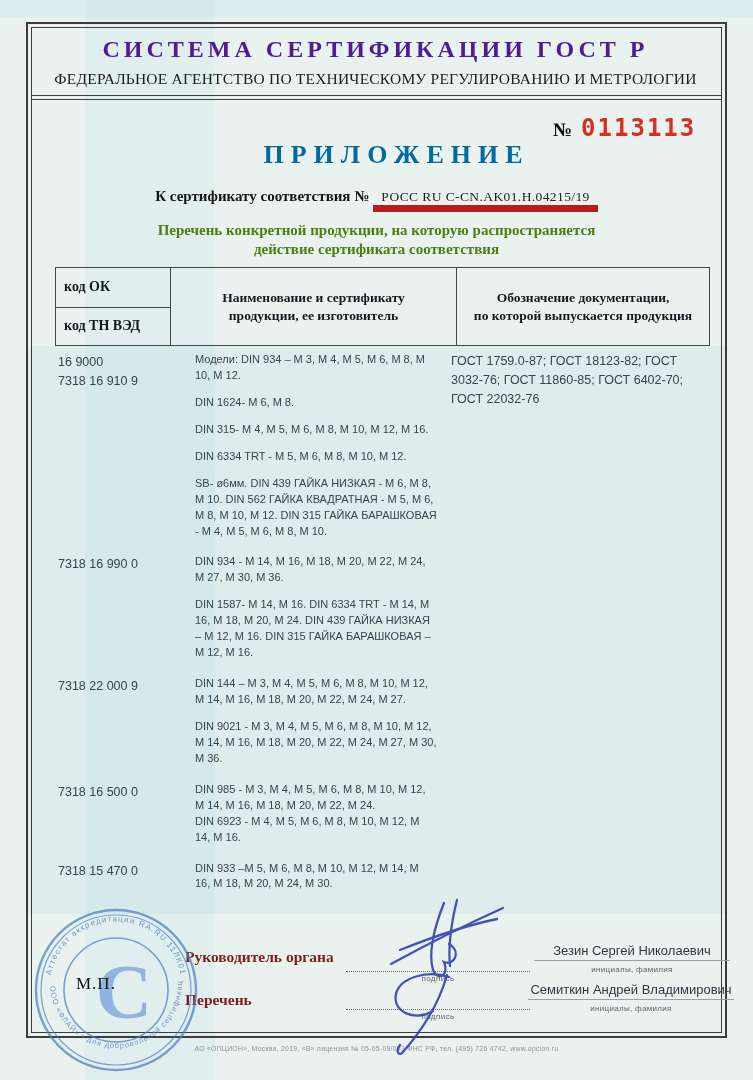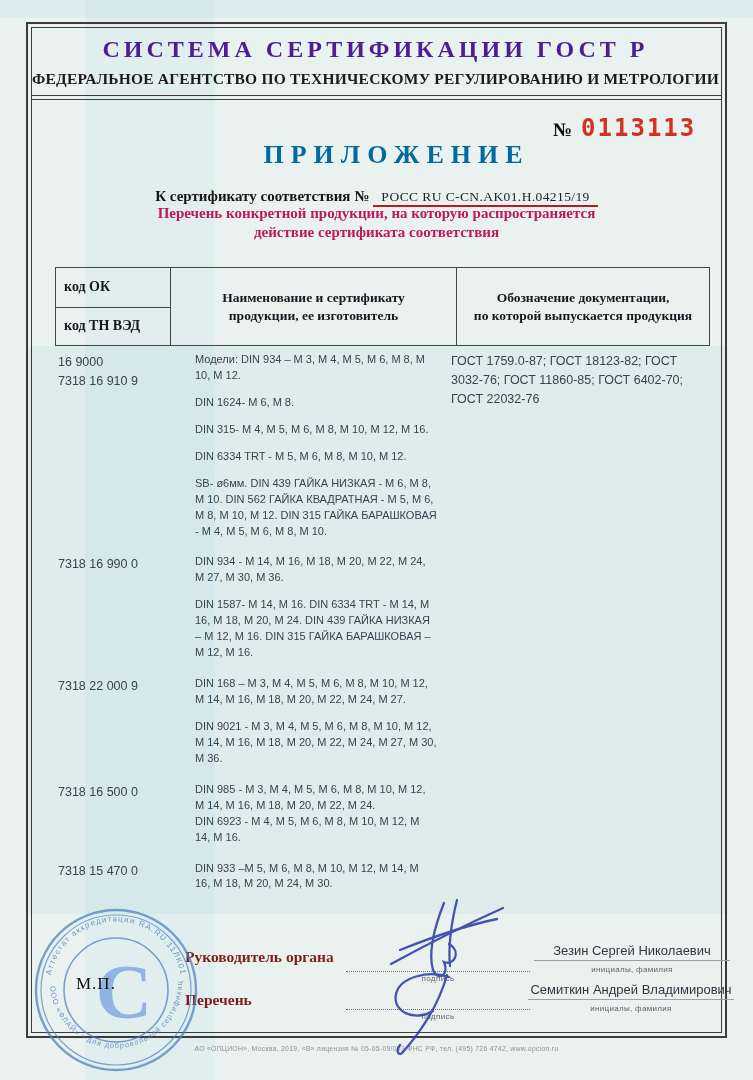--- a/index.html
+++ b/index.html
@@ -26,44 +26,44 @@
 
   
   .letterhead{position:absolute;left:32px;top:28px;width:687px;height:66px;text-align:center;}
   .letterhead-rule1{position:absolute;left:31px;top:95px;width:690px;height:0;border-top:1px solid #3c3c3c;}
   .letterhead-rule2{position:absolute;left:31px;top:99px;width:690px;height:0;border-top:1px solid #3c3c3c;}
   .lh-title{
     font-family:"Liberation Serif",serif;font-weight:bold;font-size:24px;color:#4c1d95;
     letter-spacing:4px;margin-top:8px;white-space:nowrap;
   }
   .lh-sub{
-    font-family:"Liberation Serif",serif;font-weight:bold;font-size:15.5px;color:#1c1c1c;
+    font-family:"Liberation Serif",serif;font-weight:normal;font-size:15.5px;color:#1c1c1c;
     letter-spacing:.2px;margin-top:7px;white-space:nowrap;
   }
 
   
   .serial{position:absolute;left:553px;top:114px;display:flex;align-items:baseline;gap:9px;}
   .serial-sign{font-family:"Liberation Serif",serif;font-weight:bold;font-size:19px;color:#111;}
   .serial-num{font-family:"DejaVu Sans Mono",monospace;font-weight:bold;font-size:24px;letter-spacing:2px;}
 
   .doc-title{
     position:absolute;left:0;top:140px;width:753px;text-align:center;
     font-family:"Liberation Serif",serif;font-weight:bold;font-size:26px;color:#0369a1;letter-spacing:7px;padding-left:20px;
   }
   .cert-line{
     position:absolute;left:0;top:187px;width:753px;text-align:center;white-space:nowrap;
   }
   .cert-label{font-family:"Liberation Serif",serif;font-weight:bold;font-size:15px;color:#161616;}
   .cert-number{
     font-family:"Liberation Serif",serif;font-size:13.5px;color:#20242c;letter-spacing:.4px;
-    border-bottom:2px solid #b91c1c;padding:0 8px 1px 8px;margin-left:4px;
+    border-bottom:7px solid #b91c1c;padding:0 8px 1px 8px;margin-left:4px;
   }
   .desc{
-    position:absolute;left:0;top:204px;width:753px;text-align:center;
-    font-family:"Liberation Serif",serif;font-weight:bold;font-size:15px;color:#be185d;line-height:19px;
+    position:absolute;left:0;top:221px;width:753px;text-align:center;
+    font-family:"Liberation Serif",serif;font-weight:bold;font-size:15px;color:#4d7c0f;line-height:19px;
     white-space:pre-line;
   }
 
   
   .thead{position:absolute;left:55px;top:267px;width:653px;height:77px;border:1px solid #444;}
   .thead .c1{position:absolute;left:0;top:0;width:114px;height:100%;border-right:1px solid #444;}
   .thead .c1 .half{position:absolute;left:0;width:100%;height:50%;display:flex;align-items:center;}
   .thead .c1 .half.top{top:0;border-bottom:1px solid #444;}
   .thead .c1 .half.bot{bottom:0;}
   .thead .c1 span{font-family:"Liberation Serif",serif;font-weight:bold;font-size:14px;color:#15181e;padding-left:8px;}
@@ -172,21 +172,21 @@
         <p>DIN 934 - М 14, М 16, М 18, М 20, М 22, М 24, М 27, М 30, М 36.</p>
         <p>DIN 1587- М 14, М 16. DIN 6334 TRT - М 14, М 16, М 18, М 20, М 24. DIN 439 ГАЙКА НИЗКАЯ – М 12, М 16. DIN 315 ГАЙКА БАРАШКОВАЯ – М 12, М 16.</p>
       </div>
       <div class="docs-cell"></div>
     </div>
     <div class="table-row-group">
       <div class="code-cell">
         <div class="code-value">7318 22 000 9</div>
       </div>
       <div class="product-cell">
-        <p>DIN 168 – М 3, М 4, М 5, М 6, М 8, М 10, М 12, М 14, М 16, М 18, М 20, М 22, М 24, М 27.</p>
+        <p>DIN 144 – М 3, М 4, М 5, М 6, М 8, М 10, М 12, М 14, М 16, М 18, М 20, М 22, М 24, М 27.</p>
         <p>DIN 9021 - М 3, М 4, М 5, М 6, М 8, М 10, М 12, М 14, М 16, М 18, М 20, М 22, М 24, М 27, М 30, М 36.</p>
       </div>
       <div class="docs-cell"></div>
     </div>
     <div class="table-row-group">
       <div class="code-cell">
         <div class="code-value">7318 16 500 0</div>
       </div>
       <div class="product-cell">
         <p>DIN 985 - М 3, М 4, М 5, М 6, М 8, М 10, М 12, М 14, М 16, М 18, М 20, М 22, М 24.

